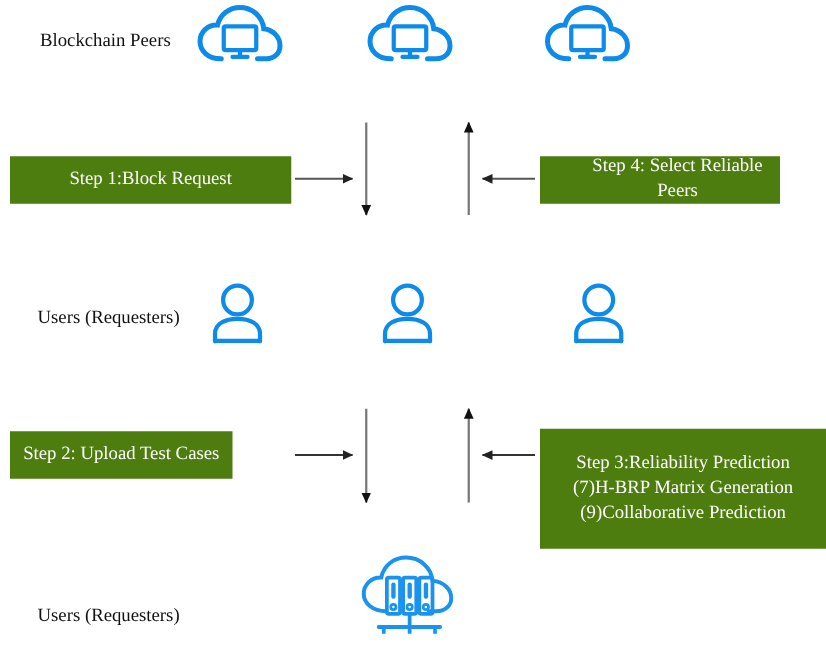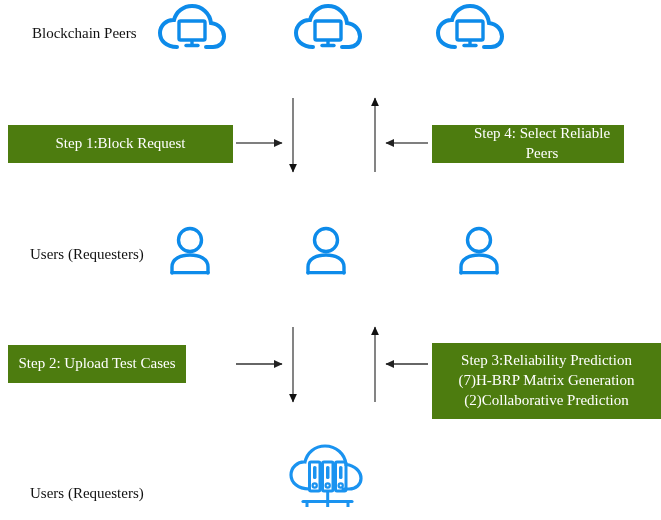--- a/index.html
+++ b/index.html
@@ -47,21 +47,21 @@
     flex-direction: column;
     align-items: center;
     justify-content: center;
     text-align: center;
     line-height: 1.32;
     box-sizing: border-box;
   }
   #step1-box { left: 8px;   top: 125px; width: 225px; height: 38px; }
   #step4-box { left: 432px; top: 125px; width: 192px; height: 38px; padding-left: 28px; }
   #step2-box { left: 8px;   top: 345px; width: 178px; height: 38px; }
-  #step3-box { left: 432px; top: 343px; width: 229px; height: 76px; }
+  #step3-box { left: 432px; top: 343px; width: 229px; height: 96px; }
   #step3-box .line { display: block; }
 
   
   .icon-cloud-pc, .icon-person, .icon-cloud-server {
     position: absolute;
   }
   #cloud-peer-1 { left: 157px; top: 4px; }
   #cloud-peer-2 { left: 293px; top: 4px; }
   #cloud-peer-3 { left: 435px; top: 4px; }
 
@@ -194,16 +194,16 @@
     <span>Step 4: Select Reliable Peers</span>
   </div>
 
   <div class="step-box" id="step2-box">
     <span>Step 2: Upload Test Cases</span>
   </div>
 
   <div class="step-box" id="step3-box">
     <span class="line">Step 3:Reliability Prediction</span>
     <span class="line">(7)H-BRP Matrix Generation</span>
-    <span class="line">(2)Collaborative Prediction</span>
+    <span class="line">(9)Collaborative Prediction</span>
   </div>
 
 </div>
 
 </body></html>

